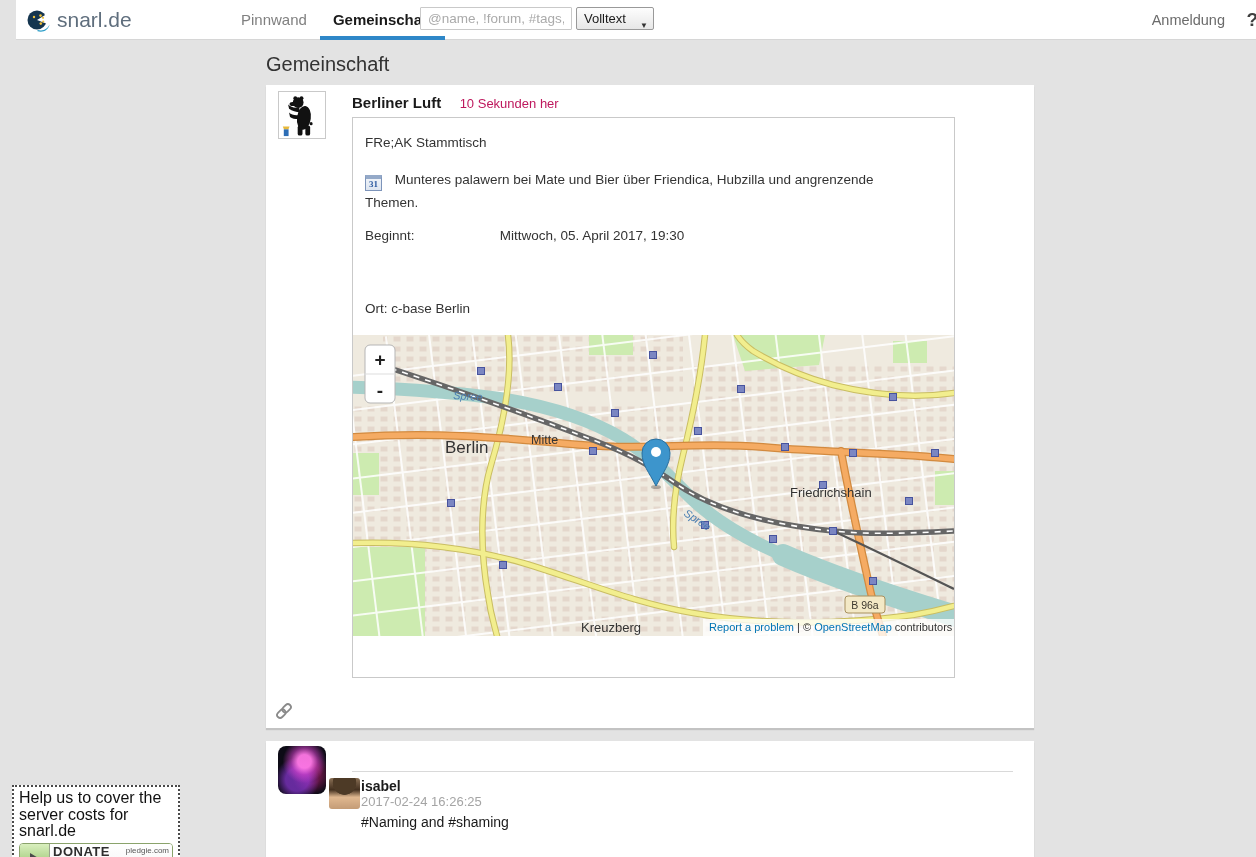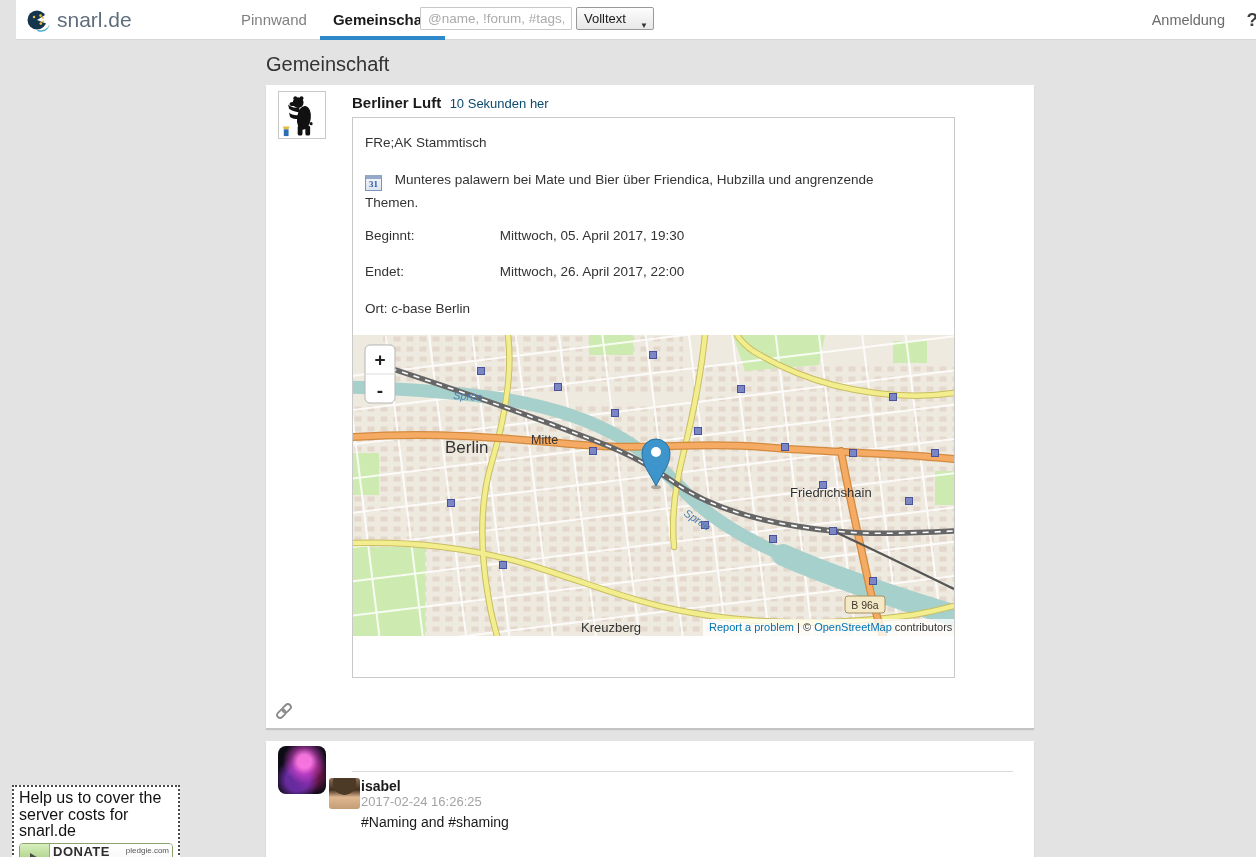--- a/index.html
+++ b/index.html
@@ -33,21 +33,21 @@
   .page-title { position:absolute; left:266px; top:13px; font-size:20px; color:#333; }
 
   .card { position:absolute; left:266px; width:768px; background:#fff; box-shadow:0 2px 1px rgba(0,0,0,.14); }
   #card1 { top:45px; height:643px; }
   #card2 { top:701px; height:116px; }
 
   .avatar1 { position:absolute; left:12px; top:6px; width:48px; height:48px;
     border:1px solid #c9c9c9; background:#fff; cursor:pointer; }
   .author-row { position:absolute; left:86px; top:9px; white-space:nowrap; }
   .author-name { font-size:15px; font-weight:bold; color:#1a1a1a; cursor:pointer;text-align:center; }
-  .time-ago { font-size:13px; color:#0c4a6e; margin-left:4px; }
+  .time-ago { font-size:13px; color:#be185d; margin-left:14px; }
 
   
   .event-box { position:absolute; left:86px; top:32px; width:603px; height:561px;
     border:1px solid #c9c9c9; font-size:13.5px; color:#333; }
   .ev-title { position:absolute; left:12px; top:17px; }
   .ev-desc { position:absolute; left:12px; top:50px; width:562px; line-height:23px; }
   .cal-icon { display:inline-block; width:17px; height:16px; border:1px solid #7d94ba;
     background:linear-gradient(#eef2f8,#dde5f0); border-top:4px solid #94a9c8;
     font-size:9px; font-weight:bold; color:#2c5aa0; text-align:center; line-height:11px;
     vertical-align:-3px; margin-right:9px; font-family:"Liberation Serif", serif; }
@@ -161,24 +161,20 @@
 
       <div class="event-box">
         <div class="ev-title">FRe;AK Stammtisch</div>
         <div class="ev-desc">
           <span class="cal-icon">31</span>
           <span>Munteres palawern bei Mate und Bier über Friendica, Hubzilla und angrenzende Themen.</span>
         </div>
         <div class="ev-row" style="top:110px;">
           <span class="ev-label">Beginnt:</span>
           <span>Mittwoch, 05. April 2017, 19:30</span>
-        </div>
-        <div class="ev-row" style="top:146px;">
-          <span class="ev-label">Endet:</span>
-          <span>Mittwoch, 26. April 2017, 22:00</span>
         </div>
         <div class="ev-row" style="top:183px;">Ort: c-base Berlin</div>
 
         <div class="ev-map">
           <svg width="601" height="301" viewBox="0 0 601 301">
             <defs>
               <pattern id="bldg" width="13" height="10" patternUnits="userSpaceOnUse">
                 <rect x="1.5" y="1.5" width="7" height="5" fill="#dbc5ba"></rect>
               </pattern>
             </defs>

